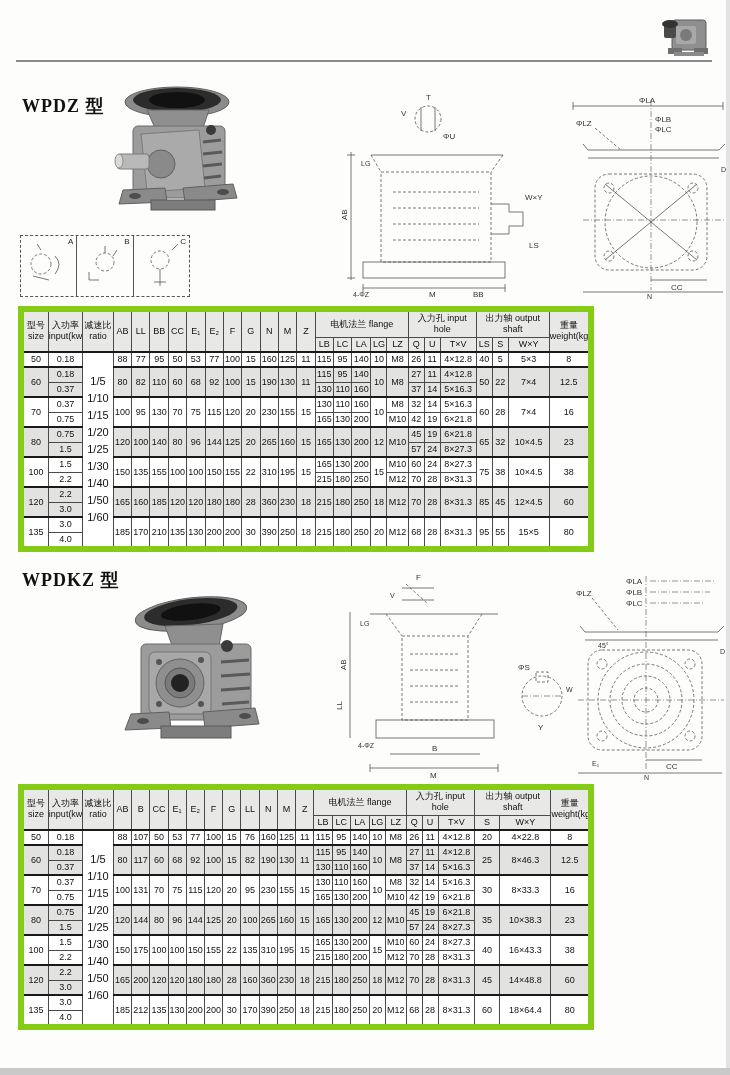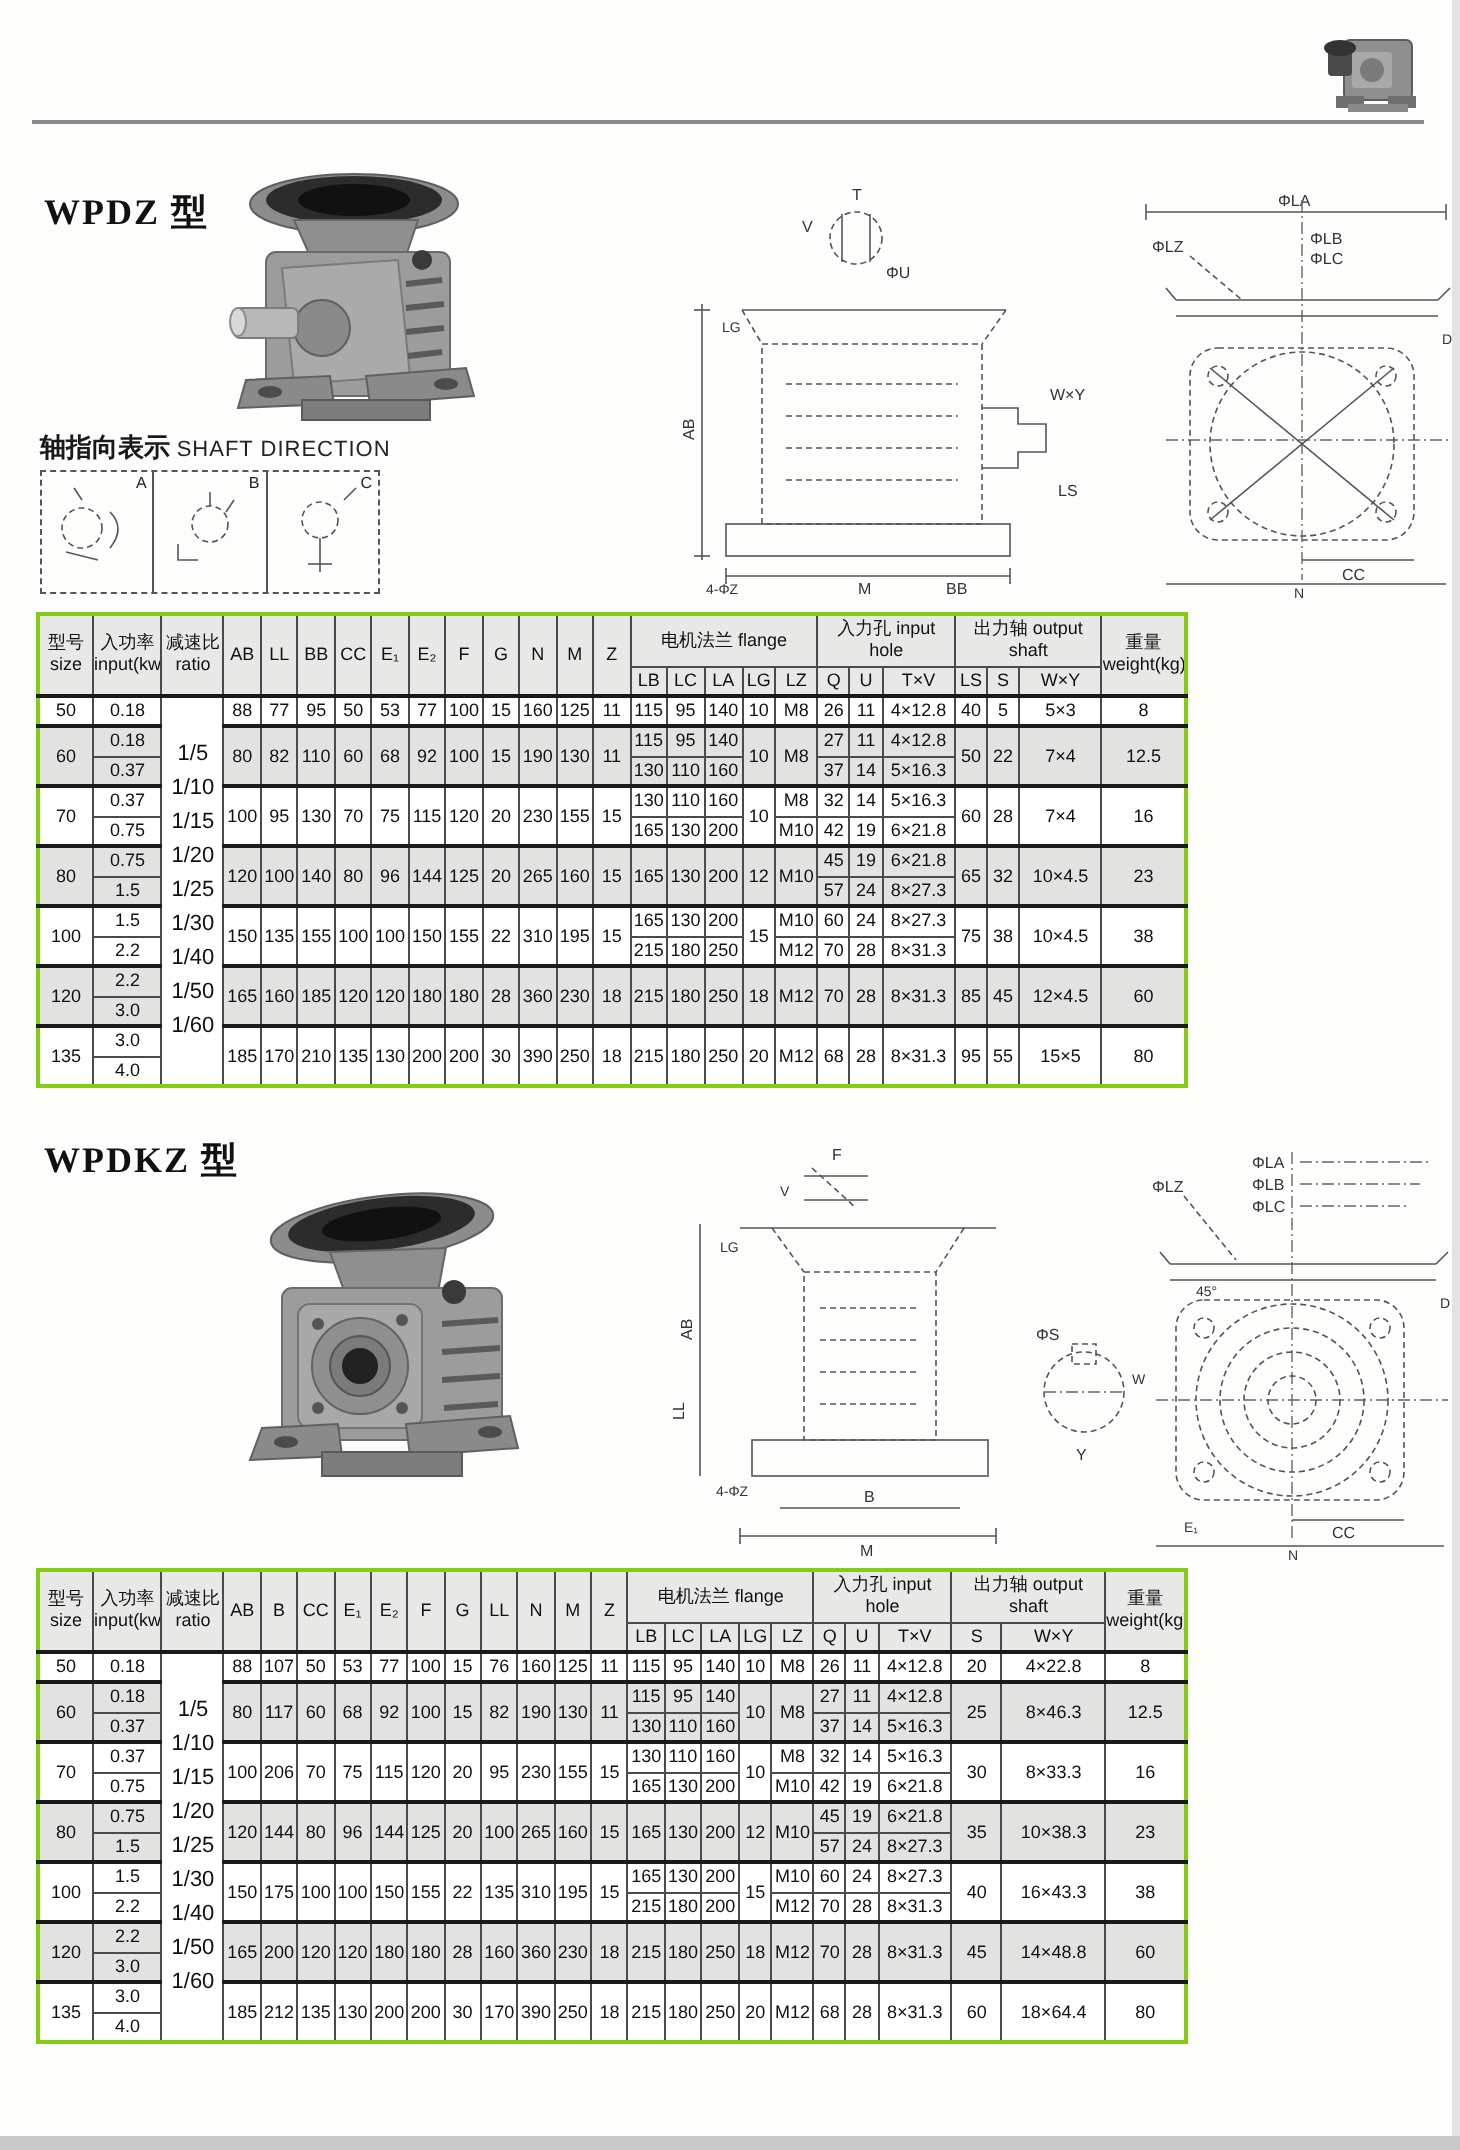--- a/index.html
+++ b/index.html
@@ -18,21 +18,21 @@
   .shaft-label .cn{font-weight:bold;font-size:13px;}
   .shaft-label .en{font-size:11px;letter-spacing:.5px;color:#222;}
   .shaft-box{position:absolute;left:20px;top:235px;width:168px;height:60px;
              border:1px dashed #555;display:flex;}
   .shaft-cell{flex:1;position:relative;border-right:1px solid #555;}
   .shaft-cell:last-child{border-right:none;}
   .shaft-letter{position:absolute;right:3px;top:1px;font-size:8px;color:#222;}
   .tablewrap{position:absolute;left:18px;}
   #tw1{top:306px;} #tw2{top:784px;}
   table.dtable{border-collapse:collapse;table-layout:fixed;width:576px;
-               border:2px solid #84cc16;background:#fff;}
+               border:6px solid #84cc16;background:#fff;}
   .dtable th,.dtable td{border:1px solid #4a4a4a;text-align:center;vertical-align:middle;
         padding:0 1px;font-size:9px;font-weight:normal;line-height:1.5;
         white-space:pre-line;overflow:hidden;color:#111;}
   .dtable thead th{background:#e8e8e6;line-height:1.25;padding:1px 0;}
   .dtable td.sh,.dtable td.gt.sh{background:#e2e2e0;}
   .dtable td.gt,.dtable th.gt{border-top:2px solid #1a1a1a;}
   .dtable thead tr:last-child th{border-bottom:1.5px solid #1a1a1a;}
   .dtable td.ratio{background:#fff !important;line-height:1.55;font-size:11px;}
   svg text{font-family:"Liberation Sans","DejaVu Sans",sans-serif;fill:#333;}
   .dln{stroke:#555;stroke-width:.8;fill:none;}
@@ -144,24 +144,20 @@
       <circle cx="360" cy="96" r="5" class="dsh"></circle>
       <circle cx="276" cy="164" r="5" class="dsh"></circle>
       <circle cx="360" cy="164" r="5" class="dsh"></circle>
       <line x1="318" y1="188" x2="374" y2="188" class="dln"></line>
       <text x="338" y="198" font-size="8">CC</text>
       <line x1="250" y1="200" x2="390" y2="200" class="dln"></line>
       <text x="314" y="207" font-size="7">N</text>
     </svg>
   </div>
 
-  <div class="shaft-label">
-    <span class="cn">轴指向表示</span>
-    <span class="en">SHAFT DIRECTION</span>
-  </div>
   <div class="shaft-box">
     <div class="shaft-cell">
       <span class="shaft-letter">A</span>
       <svg width="54" height="58" viewBox="0 0 54 58">
         <circle cx="20" cy="28" r="10" class="dsh"></circle>
         <path d="M34 20 q8 8 0 18" class="dln"></path>
         <line x1="12" y1="40" x2="28" y2="44" class="dln"></line>
         <line x1="20" y1="14" x2="16" y2="8" class="dln"></line>
       </svg>
     </div>
@@ -735,21 +731,21 @@
             <td class="sh">110</td>
             <td class="sh">160</td>
             <td class="sh">37</td>
             <td class="sh">14</td>
             <td class="sh">5×16.3</td>
           </tr>
           <tr>
             <td rowspan="2" class="gt">70</td>
             <td class="gt">0.37</td>
             <td rowspan="2" class="gt">100</td>
-            <td rowspan="2" class="gt">206</td>
+            <td rowspan="2" class="gt">131</td>
             <td rowspan="2" class="gt">70</td>
             <td rowspan="2" class="gt">75</td>
             <td rowspan="2" class="gt">115</td>
             <td rowspan="2" class="gt">120</td>
             <td rowspan="2" class="gt">20</td>
             <td rowspan="2" class="gt">95</td>
             <td rowspan="2" class="gt">230</td>
             <td rowspan="2" class="gt">155</td>
             <td rowspan="2" class="gt">15</td>
             <td class="gt">130</td>

